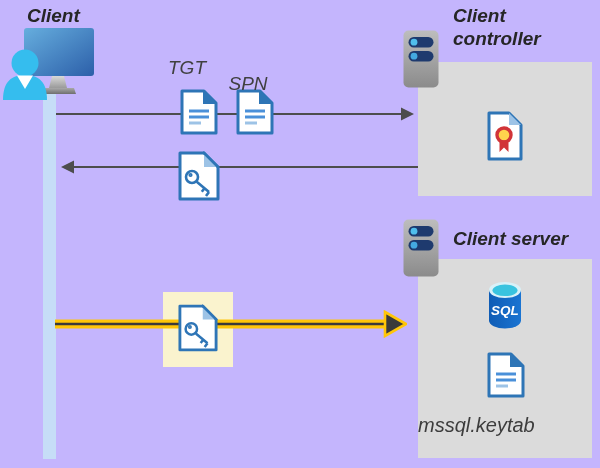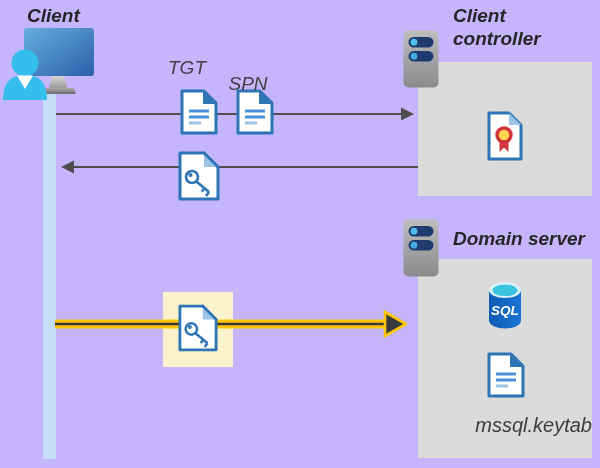--- a/index.html
+++ b/index.html
@@ -7,21 +7,21 @@
     position:relative;width:600px;height:468px;background:#c4b5fd;overflow:hidden;
     font-family:"Liberation Sans", sans-serif;
     font-style:italic;
   }
   .abs{position:absolute;}
   .title{font-weight:bold;font-size:19px;color:#262626;line-height:23px;}
   .msg-label{font-size:19px;color:#404040;text-align:center;}
   .panel{background:#dbdbdb;}
   .lifeline{background:#c6ddf7;}
   .highlight{background:#faf3ce;}
-  .keytab-label{font-size:20px;color:#3d3d3d;text-align:right;}
+  .keytab-label{font-size:20px;color:#3d3d3d;text-align:left;}
   svg{display:block;}
   .z1{z-index:1}.z2{z-index:2}.z3{z-index:3}.z4{z-index:4}.z5{z-index:5}
 </style>
 </head>
 <body>
 
 <div class="canvas">
 
   <div class="abs title z5" style="left:27px;top:4px;">Client</div>
 
@@ -145,21 +145,21 @@
           <stop offset="1" stop-color="#8b8b8b"></stop>
       </linearGradient>
     </defs>
     <rect x="0.5" y="0.5" width="35" height="57" rx="5" fill="url(#srvG2)"></rect>
     <rect x="5.5" y="7" width="25" height="10.5" rx="5.25" fill="#1e3a6e"></rect>
     <circle cx="11" cy="12.2" r="3.4" fill="#50beec"></circle>
     <rect x="5.5" y="21" width="25" height="10.5" rx="5.25" fill="#1e3a6e"></rect>
     <circle cx="11" cy="26.2" r="3.4" fill="#44a9e0"></circle>
   </svg>
 
-  <div class="abs title z5" style="left:453px;top:227px;width:145px;">Domain server</div>
+  <div class="abs title z5" style="left:453px;top:227px;width:145px;">Client server</div>
 
   <svg class="abs z3" style="left:488px;top:281px;" width="34" height="49" viewBox="0 0 34 49">
     <defs>
       <linearGradient id="sqlG" x1="0" y1="0" x2="1" y2="0">
         <stop offset="0" stop-color="#0f5cb5"></stop>
           <stop offset="1" stop-color="#1a74d2"></stop>
       </linearGradient>
     </defs>
     <path d="M1 9 V39.5 A16 8 0 0 0 33 39.5 V9 Z" fill="url(#sqlG)"></path>
     <ellipse cx="17" cy="9" rx="16" ry="8" fill="#d8f1f8"></ellipse>

